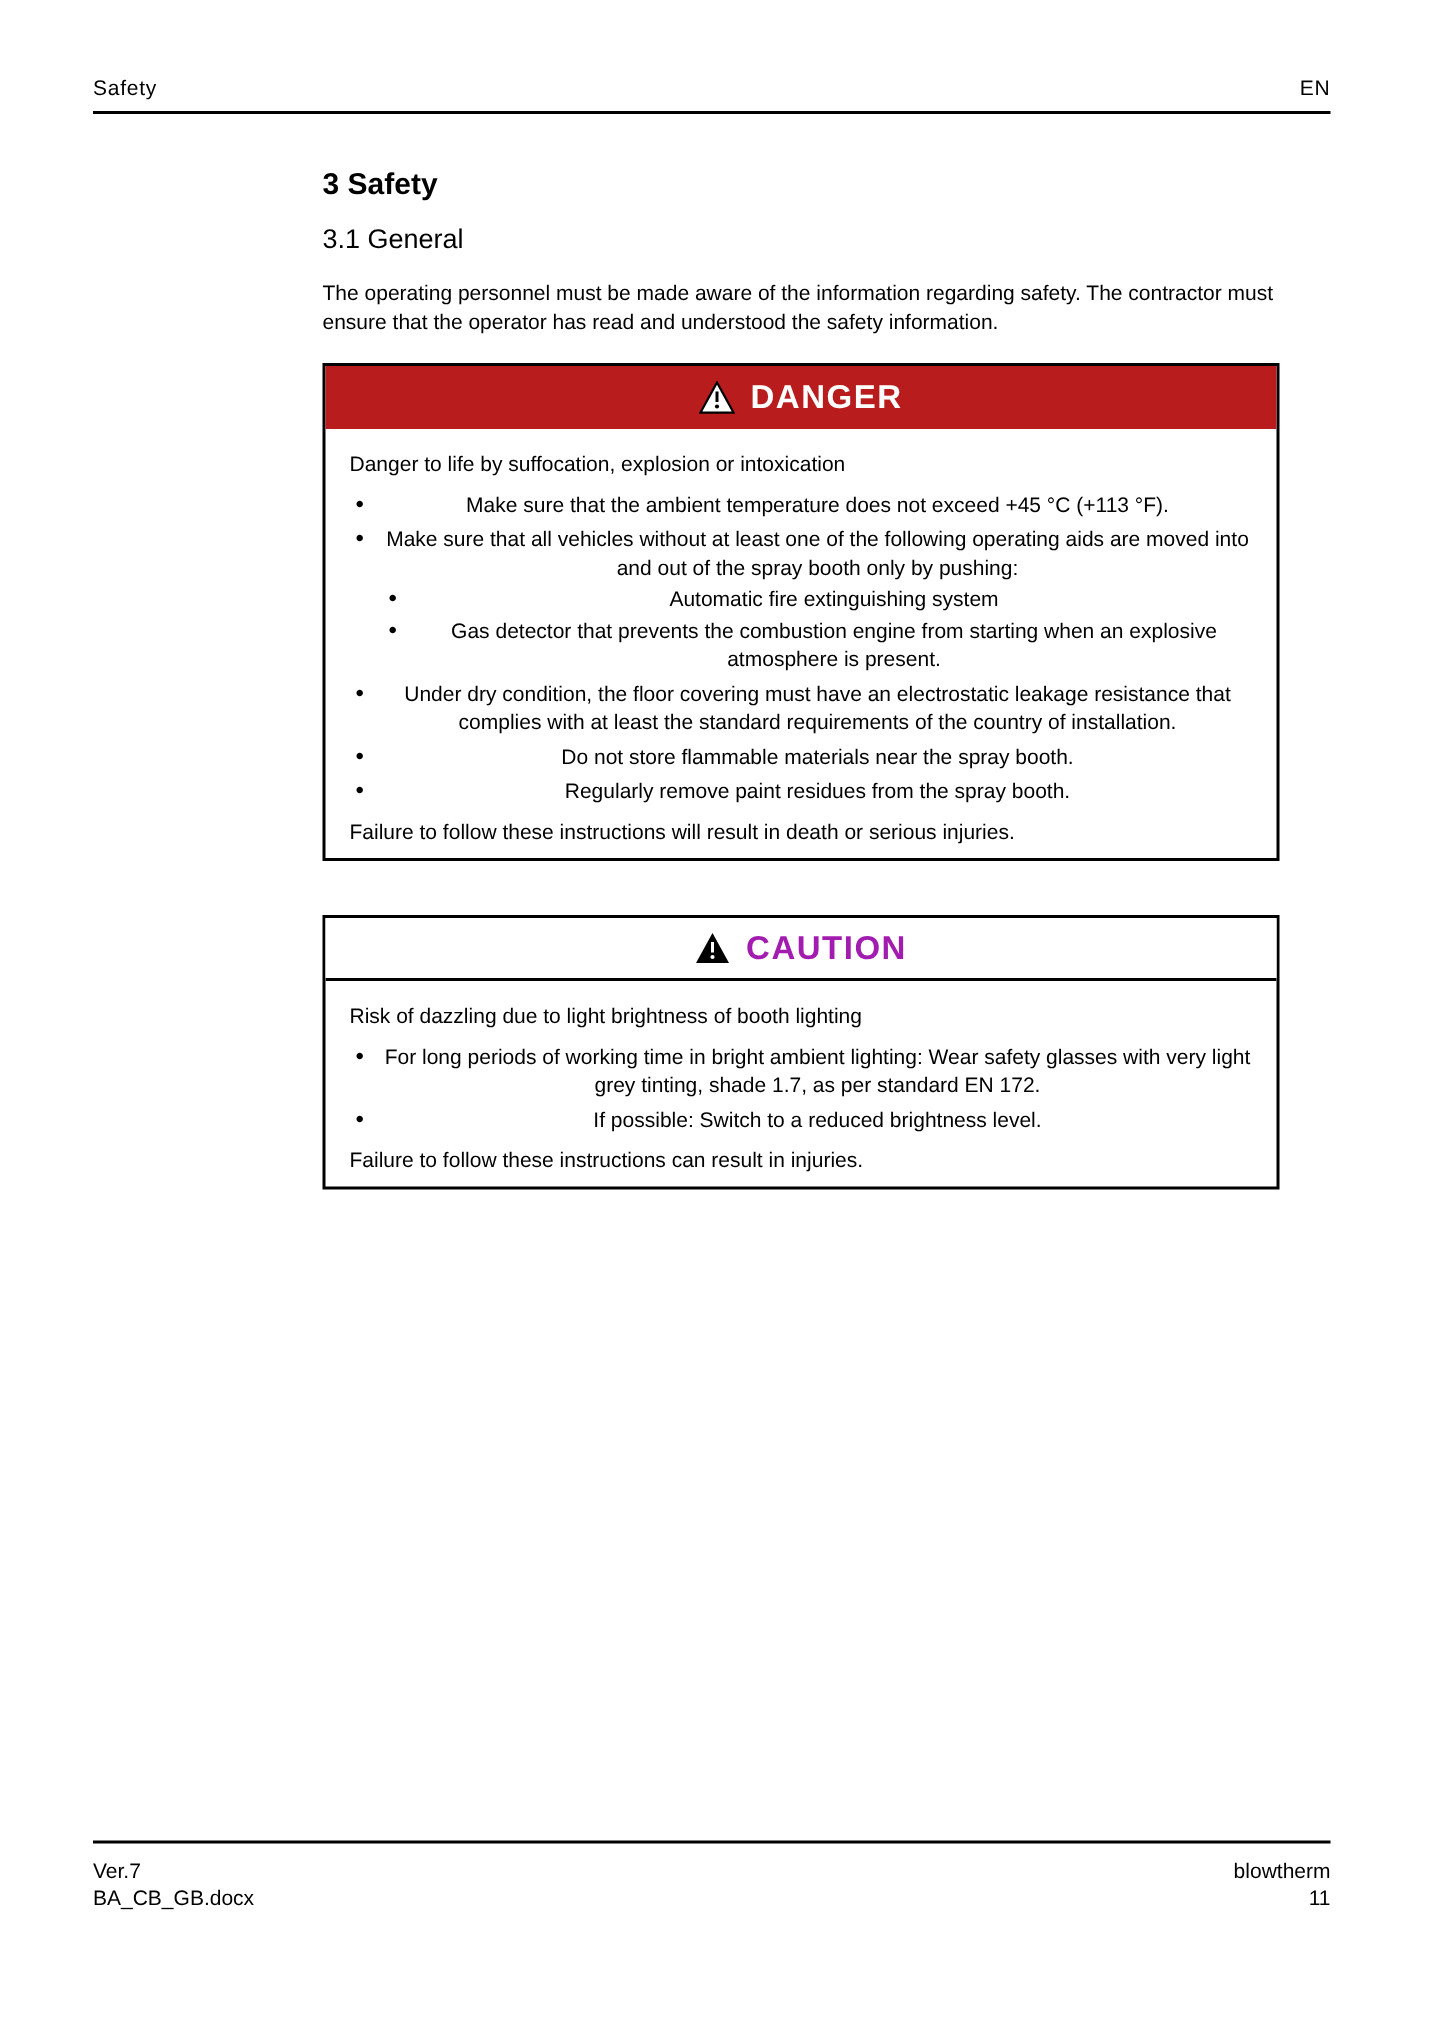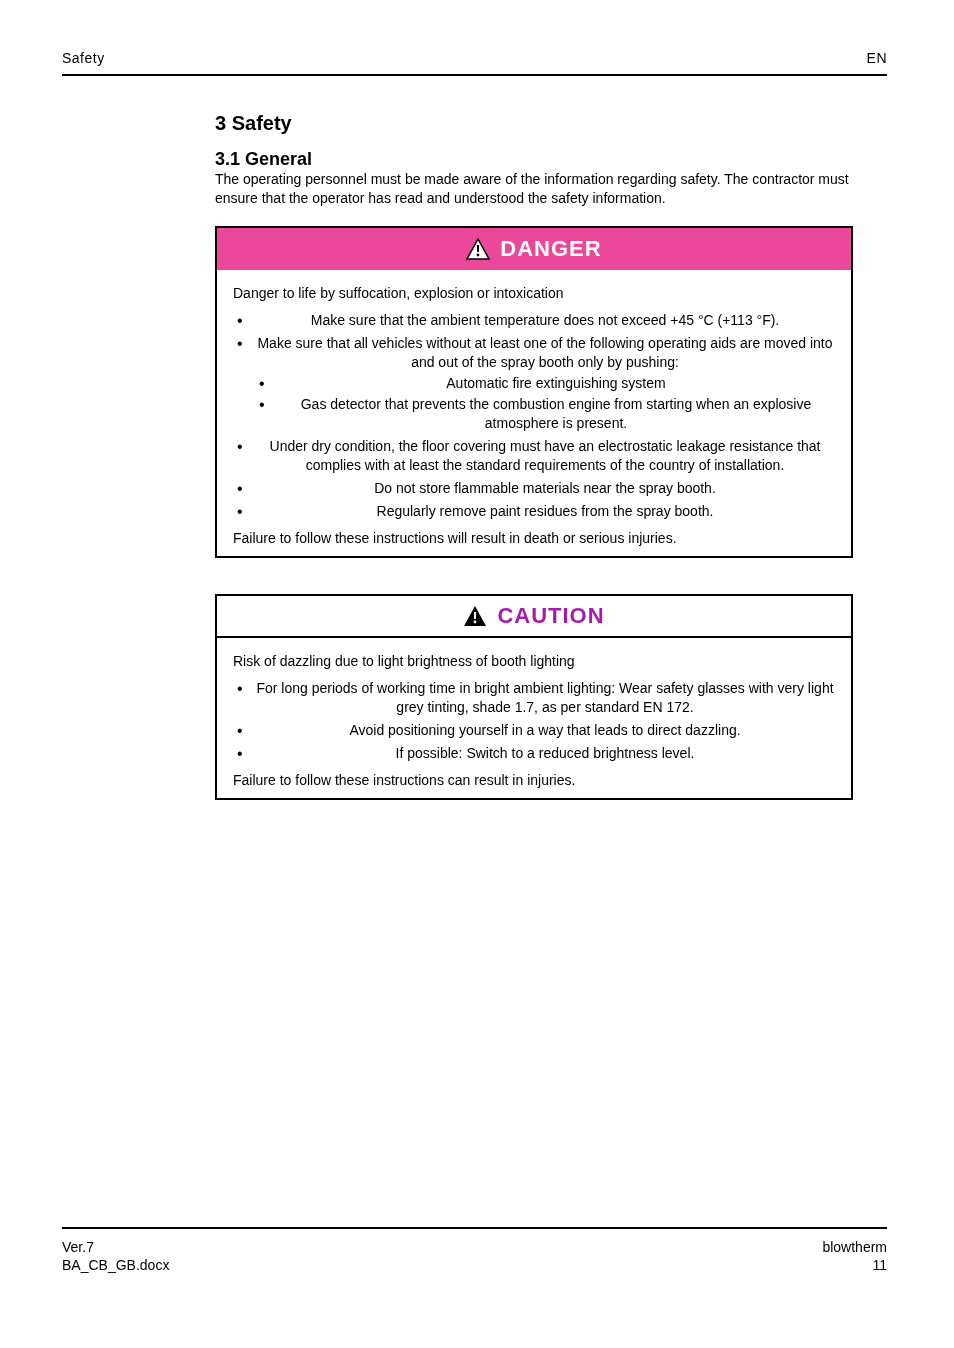--- a/index.html
+++ b/index.html
@@ -6,25 +6,25 @@
     html, body { width: 954px; background: #fff; font-family: Arial, Helvetica, sans-serif; color: #000; }
     .page { width: 949px; min-height: 1348px; position: relative; padding: 0 62px; }
     .top-hr { position: absolute; top: 74px; left: 62px; right: 62px; height: 2px; background: #000; }
     .bottom-hr { position: absolute; top: 1227px; left: 62px; right: 62px; height: 2px; background: #000; }
     .running-head-left { position: absolute; top: 50px; left: 62px; font-size: 14px; letter-spacing: 0.5px; }
     .running-head-right { position: absolute; top: 50px; right: 62px; font-size: 14px; letter-spacing: 0.5px; padding-left: 26px; }
     .footer-left { position: absolute; top: 1238px; left: 62px; font-size: 14px; line-height: 18px; }
     .footer-right { position: absolute; top: 1238px; right: 62px; font-size: 14px; line-height: 18px; text-align: right; }
     .content { position: absolute; top: 112px; left: 215px; width: 640px; }
     .h1 { font-size: 20px; font-weight: bold; margin-bottom: 14px; }
-    .h2 { font-size: 18px; font-weight: bold; margin-bottom: 0; }
+    .h2 { font-size: 18px; font-weight: normal; margin-bottom: 16px; }
     .intro { font-size: 14px; line-height: 19px; margin-bottom: 18px; }
     .box { width: 638px; border: 2px solid #000; margin-bottom: 36px; }
     .box-head { display: flex; align-items: center; justify-content: center; height: 42px; font-size: 22px; font-weight: bold; letter-spacing: 1px; }
-    .box-head.black { background: #ec4899; color: #fff; align-items: center; }
+    .box-head.black { background: #b91c1c; color: #fff; align-items: center; }
     .box-head.white { background: #fff; color: #a21caf; border-bottom: 2px solid #000; }
     .box-head .tri { margin-right: 10px; display: inline-flex; }
     .box-head .txt { }
     .box-body { padding: 14px 16px 8px 16px; }
     .lead { font-size: 14px; line-height: 19px; margin-bottom: 8px; }
     ul.b { list-style: none; padding: 0; margin: 0; text-align: center; }
     ul.b > li { position: relative; padding-left: 22px; font-size: 14px; line-height: 19px; margin-bottom: 4px; }
     ul.b > li::before { content: "•"; position: absolute; left: 4px; top: 0; font-size: 16px; }
     ul.sub { list-style: none; padding: 0; margin: 2px 0 4px 0; }
     ul.sub > li { position: relative; padding-left: 22px; font-size: 14px; line-height: 19px; margin-bottom: 2px; }
@@ -82,21 +82,20 @@
             <rect x="11" y="7" width="2" height="7" fill="#fff"></rect>
             <circle cx="12" cy="17" r="1.4" fill="#fff"></circle>
           </svg>
         </span>
         <span class="txt">CAUTION</span>
       </div>
       <div class="box-body">
         <div class="lead">Risk of dazzling due to light brightness of booth lighting</div>
         <ul class="b">
           <li>For long periods of working time in bright ambient lighting: Wear safety glasses with very light grey tinting, shade 1.7, as per standard EN 172.</li>
-          <li>Avoid positioning yourself in a way that leads to direct dazzling.</li>
           <li>If possible: Switch to a reduced brightness level.</li>
         </ul>
         <div class="failure">Failure to follow these instructions can result in injuries.</div>
       </div>
     </div>
   </div>
 
   <div class="bottom-hr"></div>
   <div class="footer-left">
     <div>Ver.7</div>

